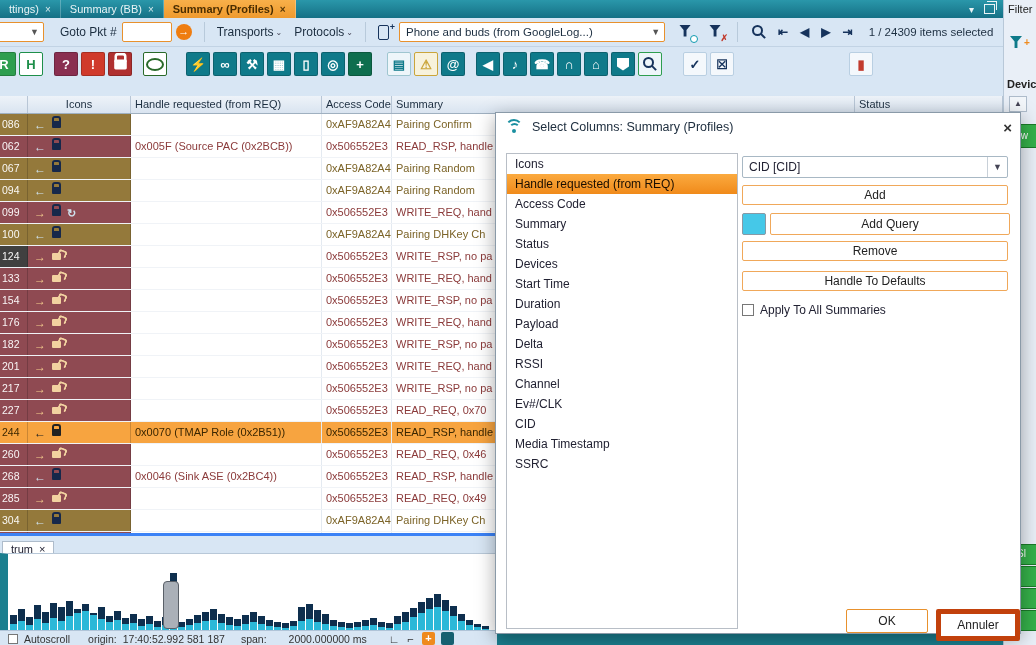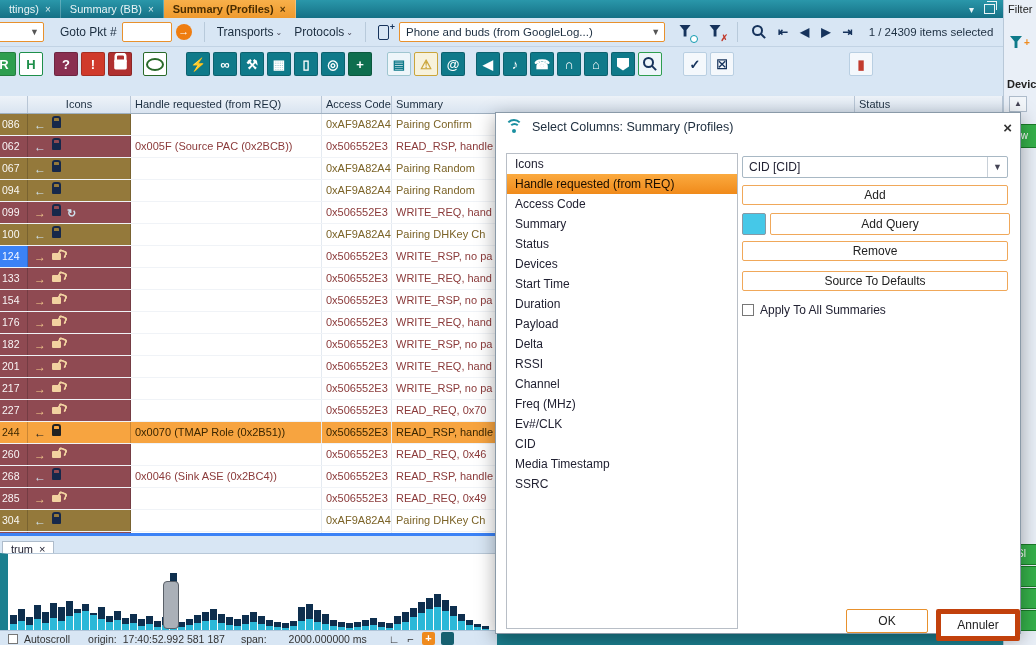--- a/index.html
+++ b/index.html
@@ -339,21 +339,21 @@
         <div class="tc c-ico" style="background: rgb(148, 121, 59);">
           <span class="dirar" style="color: rgb(207, 227, 239);">←</span>
           <span class="plk" style="--c: #16284a;"></span>
         </div>
         <div class="tc c-h" style="color: rgb(124, 100, 40);"></div>
         <div class="tc c-a" style="color: rgb(124, 100, 40);">0xAF9A82A4</div>
         <div class="tc c-s" style="color: rgb(124, 100, 40);">Pairing DHKey Ch</div>
         <div class="tc c-st"></div>
       </div>
       <div class="trow">
-        <div class="tc c-num" style="background: #3b82f6; color: rgba(255, 255, 255, 0.95);">124</div>
+        <div class="tc c-num" style="background: #404040; color: rgba(255, 255, 255, 0.95);">124</div>
         <div class="tc c-ico" style="background: rgb(143, 74, 82);">
           <span class="dirar" style="color: rgb(245, 205, 141);">→</span>
           <span class="plk open" style="--c: #f2d2a0;"></span>
         </div>
         <div class="tc c-h" style="color: rgb(139, 58, 58);"></div>
         <div class="tc c-a" style="color: rgb(139, 58, 58);">0x506552E3</div>
         <div class="tc c-s" style="color: rgb(139, 58, 58);">WRITE_RSP, no pa</div>
         <div class="tc c-st"></div>
       </div>
       <div class="trow">
@@ -663,34 +663,33 @@
       <div class="citem">Access Code</div>
       <div class="citem">Summary</div>
       <div class="citem">Status</div>
       <div class="citem">Devices</div>
       <div class="citem">Start Time</div>
       <div class="citem">Duration</div>
       <div class="citem">Payload</div>
       <div class="citem">Delta</div>
       <div class="citem">RSSI</div>
       <div class="citem">Channel</div>
-      <div class="citem">Freq (MHz)</div>
       <div class="citem">Ev#/CLK</div>
       <div class="citem">CID</div>
       <div class="citem">Media Timestamp</div>
       <div class="citem">SSRC</div>
     </div>
   <div class="combo dside" id="dlg-combo" style="position:absolute">
     <span>CID [CID]</span>
     <span class="caret">▼</span>
   </div>
   <div class="dbtn dside" id="btn-add" style="position:absolute">Add</div>
   <div id="swatch"></div>
   <div class="dbtn" id="btn-addq" style="position:absolute">Add Query</div>
   <div class="dbtn dside" id="btn-remove" style="position:absolute">Remove</div>
-  <div class="dbtn dside" id="btn-reset" style="position:absolute">Source To Defaults</div>
+  <div class="dbtn dside" id="btn-reset" style="position:absolute">Handle To Defaults</div>
   <div id="dlg-check">
     <span class="cb" style="width:12px;height:12px"></span>
     <span>Apply To All Summaries</span>
   </div>
   <div class="dbtn" id="btn-ok" style="position:absolute">OK</div>
   <div class="dbtn" id="btn-cancel" style="position:absolute">Annuler</div>
 </div>
 
 </body></html>

